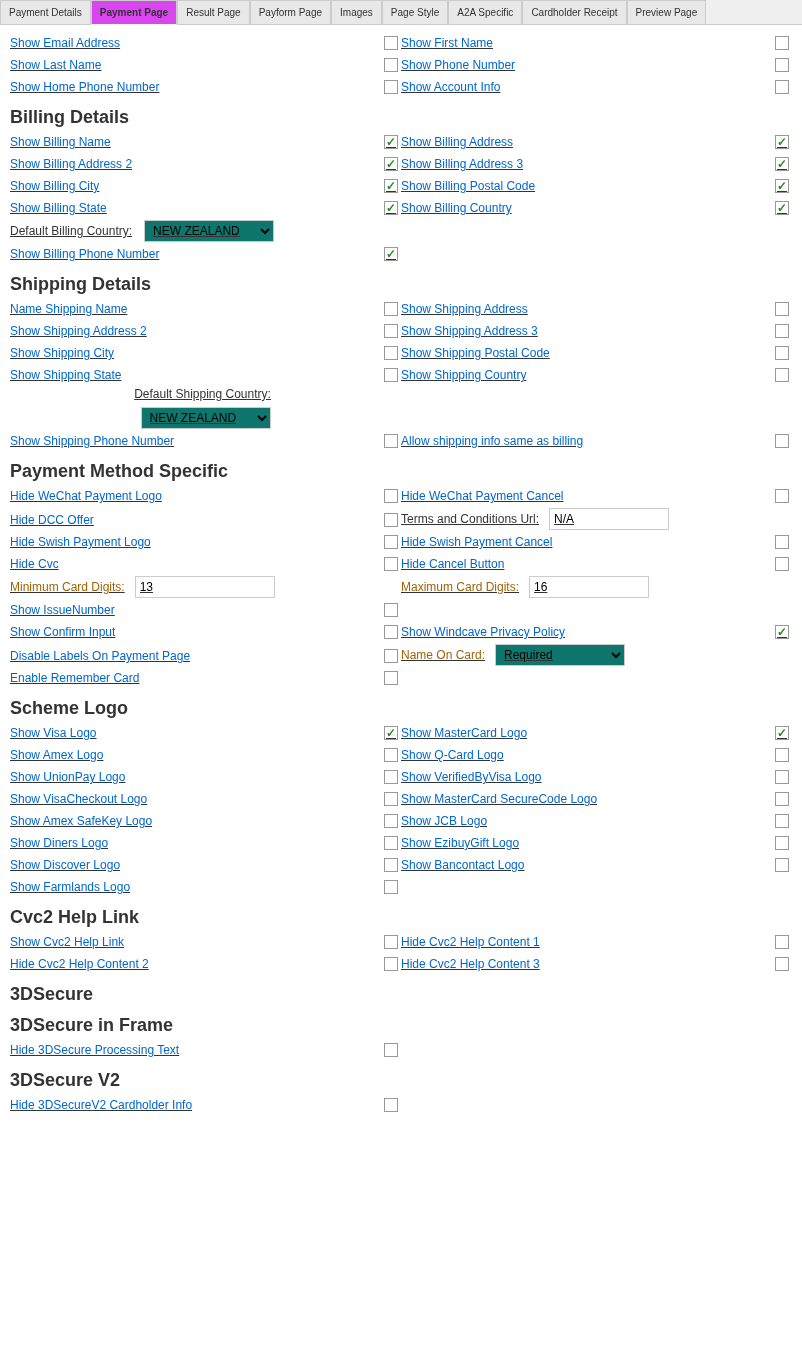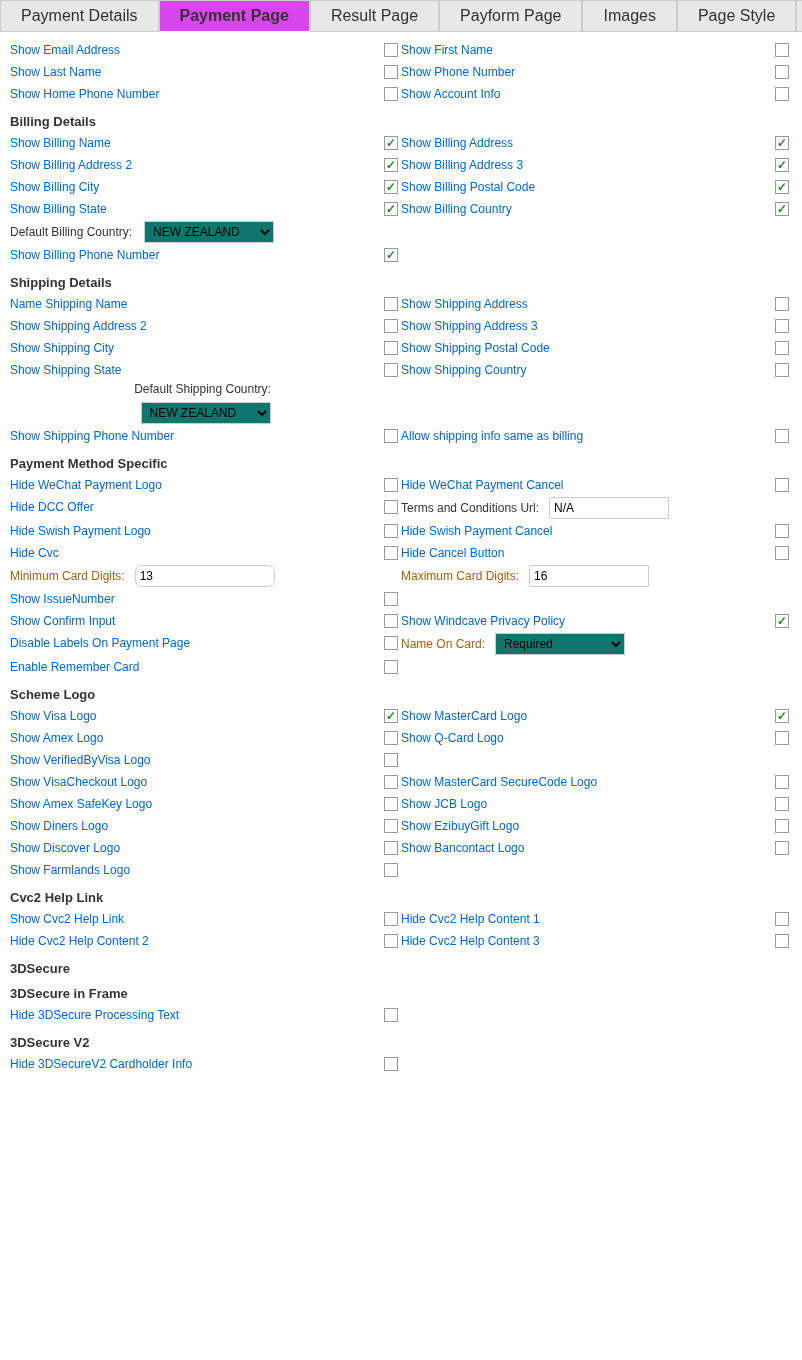--- a/index.html
+++ b/index.html
@@ -4,44 +4,45 @@
   <style>
     * { box-sizing: border-box; margin: 0; padding: 0; }
     body { font-family: Arial, sans-serif; font-size: 13px; background: #fff; color: #333; }
     
     .tabs {
       display: flex;
       border-bottom: 1px solid #ccc;
       background: #f0f0f0;
     }
     .tab {
-      padding: 6px 20px;
+      padding: 6px 8px;
       border: 1px solid #ccc;
       border-bottom: none;
       cursor: pointer;
       background: #e8e8e8;
       color: #333;
-      font-size: 16px;
+      font-size: 10px;
       white-space: nowrap;
     }
     .tab.active {
       background: #d946ef;
       border-bottom: 1px solid #fff;
       margin-bottom: -1px;
       font-weight: bold;
     }
 
     .content {
       padding: 8px 10px;
     }
 
     .row {
       display: flex;
       margin-bottom: 2px;
-      align-items: flex-start;
+      align-items: flex-end;
+      text-decoration: underline;
     }
     .col-left {
       width: 50%;
       display: flex;
       align-items: center;
     }
     .col-right {
       width: 50%;
       display: flex;
       align-items: center;
@@ -76,21 +77,21 @@
     }
     .checkmark {
       color: #228B22;
       font-size: 12px;
       line-height: 1;
       font-weight: bold;
     }
 
     .section-title {
       font-weight: bold;
-      font-size: 13px;
+      font-size: 18px;
       margin: 10px 0 4px 0;
       color: #333;
     }
 
     select {
       font-size: 12px;
       padding: 2px 4px;
       border: 1px solid #ccc;
       background: #0f766e;
       height: 22px;
@@ -425,21 +426,21 @@
       <span class="field-label">Hide Cancel Button</span>
       <div class="checkbox-wrap">
         <div class="checkbox-box"></div>
       </div>
     </div>
   </div>
 
   <div class="row">
     <div class="col-left" style="gap:4px;">
       <span class="inline-label">Minimum Card Digits:</span>
-      <input type="text" value="13" style="width: 140px; border-radius: 7px;">
+      <input type="text" value="13" style="width: 140px;">
     </div>
     <div class="col-right" style="gap:4px;">
       <span class="inline-label">Maximum Card Digits:</span>
       <input type="text" value="16" style="width: 120px;">
     </div>
   </div>
 
   <div class="row">
     <div class="col-left">
       <span class="field-label">Show IssueNumber</span>
@@ -524,20 +525,26 @@
     </div>
     <div class="col-right">
       <span class="field-label">Show Q-Card Logo</span>
       <div class="checkbox-wrap">
         <div class="checkbox-box"></div>
       </div>
     </div>
   </div>
 
   <div class="row">
+    <div class="col-left">
+      <span class="field-label">Show UnionPay Logo</span>
+      <div class="checkbox-wrap">
+        <div class="checkbox-box"></div>
+      </div>
+    </div>
     <div class="col-right">
       <span class="field-label">Show VerifiedByVisa Logo</span>
       <div class="checkbox-wrap">
         <div class="checkbox-box"></div>
       </div>
     </div>
   </div>
 
   <div class="row">
     <div class="col-left">

